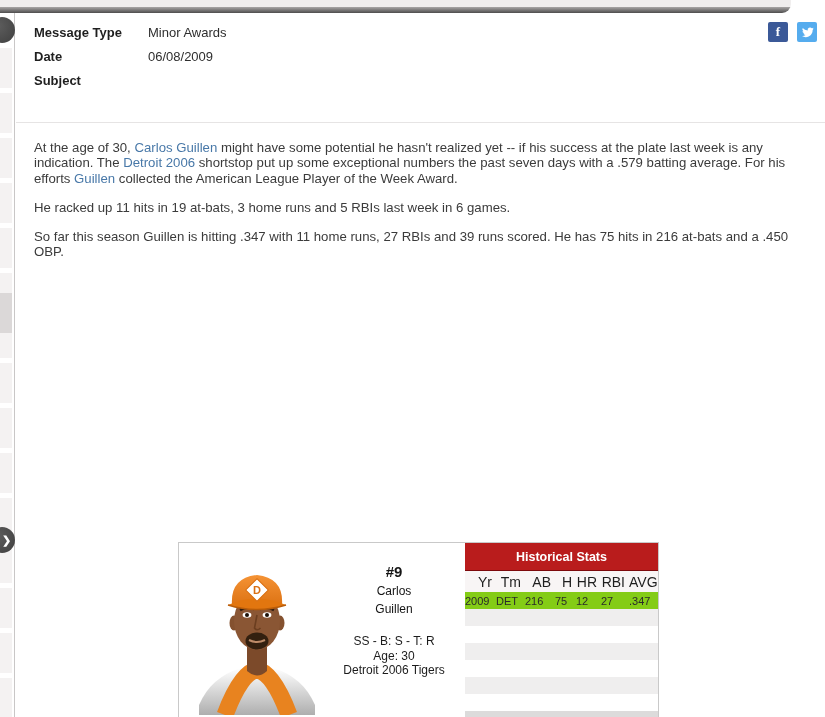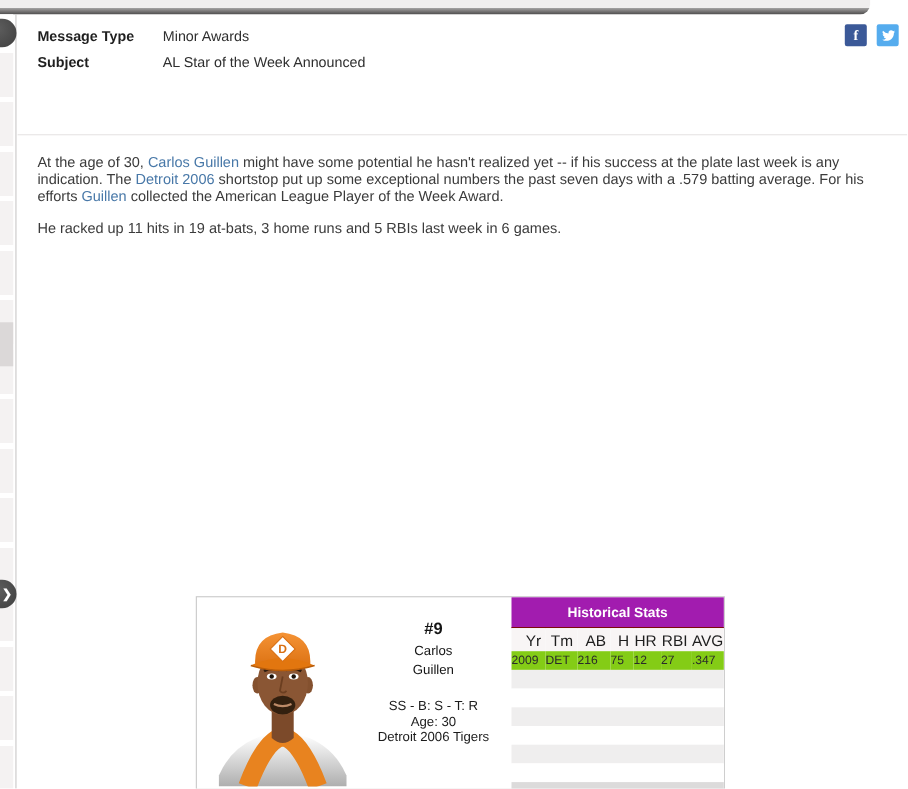--- a/index.html
+++ b/index.html
@@ -55,21 +55,21 @@
   .portrait { position:absolute; left:16px; top:12px; width:124px; height:160px; }
 
   .player-info { position:absolute; left:140px; top:20px; width:150px; text-align:center; color:#141414; }
   .pi-number { font-size:15px; font-weight:bold; margin-bottom:2px; }
   .pi-first, .pi-last { font-size:12px; font-weight:normal; line-height:18px; }
   .pi-line { font-size:12px; line-height:14.5px; color:#1c1c1c; }
   .pi-line.gap { margin-top:16px; }
 
   
   .stats-panel { position:absolute; right:0; top:0; width:193px; height:100%; background:#ffffff; }
-  .stats-title { height:28px; background:#a21caf; border-bottom:1px solid #7d090c; color:#ffffff;
+  .stats-title { height:28px; background:#b91c1c; border-bottom:1px solid #7d090c; color:#ffffff;
     font-size:12.5px; font-weight:bold; display:flex; align-items:center; justify-content:center; }
   .stats-table { width:100%; border-collapse:collapse; table-layout:fixed; }
   .stats-table th { height:21px; background:#f8f5f5; font-weight:normal; font-size:14px;
     color:#1e1e1e; text-align:right; padding-right:4px; }
   .stats-table td { height:17px; background:#84cc16; font-size:11px; color:#2a2a2a;
     text-align:left; padding-right:4px;margin-top:20px; }
   .stripe { height:17px; }
   .stripe.a { background:#efeeee; }
   .stripe.b { background:#ffffff; }
   .stripe.c { background:#dcdbdb; }
@@ -91,41 +91,45 @@
   <div class="nav-circle next">
     <span class="chev">❯</span>
   </div>
 
   <div class="fields">
     <div class="field-row">
       <span class="field-label">Message Type</span>
       <span class="field-value">Minor Awards</span>
     </div>
     <div class="field-row">
+      <span class="field-label">Date</span>
+      <span class="field-value">06/08/2009</span>
+    </div>
+    <div class="field-row">
       <span class="field-label">Subject</span>
-      <span class="field-value">AL Star of the Week Announced</span>
     </div>
   </div>
 
   <div class="share">
     <div class="share-btn fb">
       <span>f</span>
     </div>
     <div class="share-btn tw">
       <svg viewBox="0 0 24 24">
         <path d="M23.4 4.8c-.8.36-1.7.6-2.6.72a4.5 4.5 0 0 0 2-2.5c-.9.52-1.8.9-2.8 1.1a4.48 4.48 0 0 0-7.6 4.1A12.7 12.7 0 0 1 3.2 3.6a4.48 4.48 0 0 0 1.4 6 4.4 4.4 0 0 1-2-.56v.06a4.48 4.48 0 0 0 3.6 4.4 4.5 4.5 0 0 1-2 .08 4.48 4.48 0 0 0 4.2 3.1A9 9 0 0 1 1.8 18.6a12.7 12.7 0 0 0 6.9 2c8.3 0 12.8-6.9 12.8-12.8v-.6a9 9 0 0 0 1.9-2.4z"></path>
       </svg>
     </div>
   </div>
 
   <div class="header-divider"></div>
 
   <div class="msg-body">
     <p><span>At the age of 30, </span><a>Carlos Guillen</a><span> might have some potential he hasn't realized yet -- if his success at the plate last week is any indication. The </span><a>Detroit 2006</a><span> shortstop put up some exceptional numbers the past seven days with a .579 batting average. For his efforts </span><a>Guillen</a><span> collected the American League Player of the Week Award.</span></p>
     <p>He racked up 11 hits in 19 at-bats, 3 home runs and 5 RBIs last week in 6 games.</p>
+    <p>So far this season Guillen is hitting .347 with 11 home runs, 27 RBIs and 39 runs scored. He has 75 hits in 216 at-bats and a .450 OBP.</p>
   </div>
 
   <div class="player-card">
 
     <svg class="portrait" viewBox="0 0 120 160">
       <defs>
         <linearGradient id="shoulderG" x1="0" y1="0" x2="0" y2="1">
           <stop offset="0" stop-color="#ffffff"></stop>
           <stop offset="1" stop-color="#aeaeae"></stop>
         </linearGradient>

